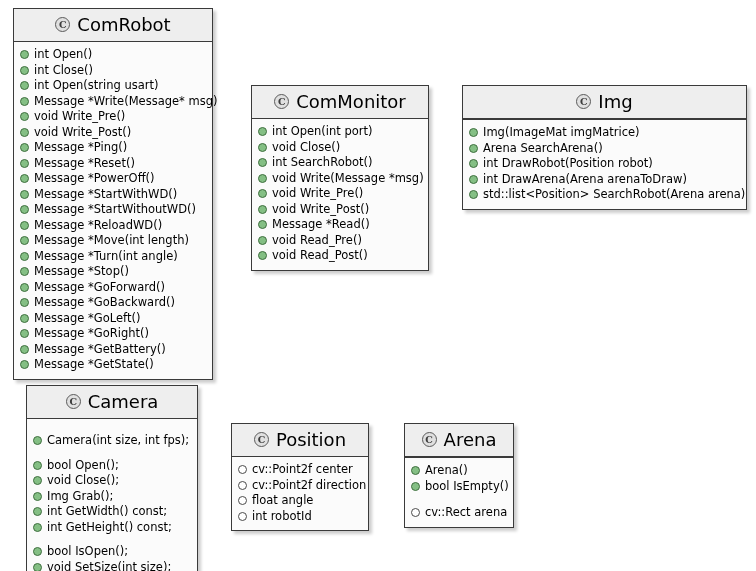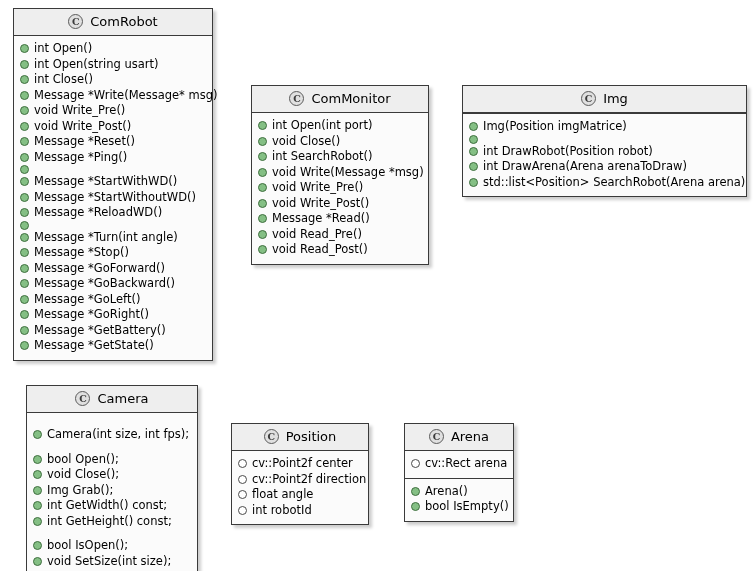--- a/index.html
+++ b/index.html
@@ -24,21 +24,21 @@
   .class-header {
     display: flex;
     align-items: center;
     justify-content: center;
     gap: 7px;
     padding: 5px 10px 6px 10px;
     background: #eeeeee;
     border-bottom: 1px solid #3a3a3a;
   }
   .class-name {
-    font-size: 13px;
+    font-size: 18px;
     color: #000000;
     font-family: "DejaVu Sans", "Liberation Sans", sans-serif;
   }
   .circle-icon {
     width: 15px;
     height: 15px;
     border-radius: 50%;
     background: #e0e0e0;
     border: 1px solid #5b5b5b;
     display: inline-flex;
@@ -100,63 +100,65 @@
         <span class="circle-icon">C</span>
         <span class="class-name">ComRobot</span>
       </div>
       <div class="compartment">
         <div class="member">
           <span class="vis public"></span>
           <span class="mlabel">int Open()</span>
         </div>
         <div class="member">
           <span class="vis public"></span>
+          <span class="mlabel">int Close()</span>
+        </div>
+        <div class="member">
+          <span class="vis public"></span>
           <span class="mlabel">int Open(string usart)</span>
         </div>
         <div class="member">
           <span class="vis public"></span>
-          <span class="mlabel">int Close()</span>
-        </div>
-        <div class="member">
-          <span class="vis public"></span>
           <span class="mlabel">Message *Write(Message* msg)</span>
         </div>
         <div class="member">
           <span class="vis public"></span>
           <span class="mlabel">void Write_Pre()</span>
         </div>
         <div class="member">
           <span class="vis public"></span>
           <span class="mlabel">void Write_Post()</span>
         </div>
         <div class="member">
           <span class="vis public"></span>
+          <span class="mlabel">Message *Ping()</span>
+        </div>
+        <div class="member">
+          <span class="vis public"></span>
           <span class="mlabel">Message *Reset()</span>
         </div>
         <div class="member">
           <span class="vis public"></span>
-          <span class="mlabel">Message *Ping()</span>
-        </div>
-        <div class="member">
-          <span class="vis public"></span>
+          <span class="mlabel">Message *PowerOff()</span>
         </div>
         <div class="member">
           <span class="vis public"></span>
           <span class="mlabel">Message *StartWithWD()</span>
         </div>
         <div class="member">
           <span class="vis public"></span>
           <span class="mlabel">Message *StartWithoutWD()</span>
         </div>
         <div class="member">
           <span class="vis public"></span>
           <span class="mlabel">Message *ReloadWD()</span>
         </div>
         <div class="member">
           <span class="vis public"></span>
+          <span class="mlabel">Message *Move(int length)</span>
         </div>
         <div class="member">
           <span class="vis public"></span>
           <span class="mlabel">Message *Turn(int angle)</span>
         </div>
         <div class="member">
           <span class="vis public"></span>
           <span class="mlabel">Message *Stop()</span>
         </div>
         <div class="member">
@@ -230,24 +232,25 @@
       </div>
     </div>
     <div class="uml-class" style="left: 462px; top: 85px; width: 285px;">
       <div class="class-header">
         <span class="circle-icon">C</span>
         <span class="class-name">Img</span>
       </div>
       <div class="compartment sep">
         <div class="member">
           <span class="vis public"></span>
-          <span class="mlabel">Img(Position imgMatrice)</span>
-        </div>
-        <div class="member">
-          <span class="vis public"></span>
+          <span class="mlabel">Img(ImageMat imgMatrice)</span>
+        </div>
+        <div class="member">
+          <span class="vis public"></span>
+          <span class="mlabel">Arena SearchArena()</span>
         </div>
         <div class="member">
           <span class="vis public"></span>
           <span class="mlabel">int DrawRobot(Position robot)</span>
         </div>
         <div class="member">
           <span class="vis public"></span>
           <span class="mlabel">int DrawArena(Arena arenaToDraw)</span>
         </div>
         <div class="member">
@@ -321,30 +324,30 @@
           <span class="vis private"></span>
           <span class="mlabel">int robotId</span>
         </div>
       </div>
     </div>
     <div class="uml-class" style="left: 404px; top: 423px; width: 110px;">
       <div class="class-header">
         <span class="circle-icon">C</span>
         <span class="class-name">Arena</span>
       </div>
+      <div class="compartment sep">
+        <div class="member">
+          <span class="vis public"></span>
+          <span class="mlabel">Arena()</span>
+        </div>
+        <div class="member">
+          <span class="vis public"></span>
+          <span class="mlabel">bool IsEmpty()</span>
+        </div>
+      </div>
       <div class="compartment">
         <div class="member">
           <span class="vis private"></span>
           <span class="mlabel">cv::Rect arena</span>
-        </div>
-      </div>
-      <div class="compartment sep">
-        <div class="member">
-          <span class="vis public"></span>
-          <span class="mlabel">Arena()</span>
-        </div>
-        <div class="member">
-          <span class="vis public"></span>
-          <span class="mlabel">bool IsEmpty()</span>
         </div>
       </div>
     </div>
   </div>
 
 </body></html>

